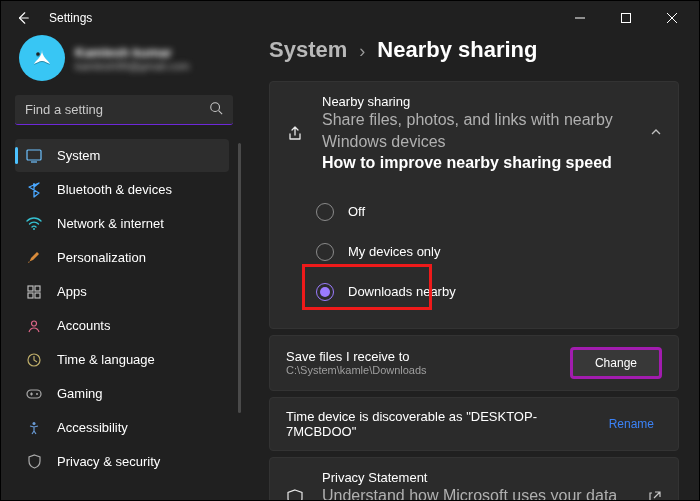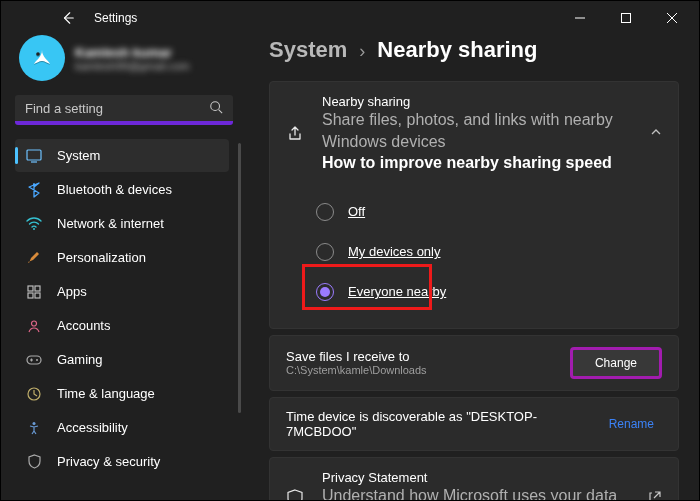--- a/index.html
+++ b/index.html
@@ -6,35 +6,35 @@
   body {
     width: 700px; height: 501px;
     background: #202020;
     color: #ffffff;
     font-family: "Segoe UI", Arial, sans-serif;
     font-size: 13px;
     overflow: hidden;
     border: 1px solid #000;
   }
   
-  .titlebar { display: flex; align-items: center; height: 34px; padding: 0 4px 0 10px; margin-left: 45px; }
+  .titlebar { display: flex; align-items: center; height: 34px; padding: 0 4px 0 10px; }
   .titlebar .back { width: 24px; height: 24px; display:flex; align-items:center; justify-content:center; cursor:pointer; }
   .titlebar .title { margin-left: 14px; font-size: 12px; color: #fff; }
   .titlebar .wbtns { margin-left: auto; display:flex; }
   .titlebar .wbtn { width: 46px; height: 30px; display:flex; align-items:center; justify-content:center; cursor:pointer; }
   
   .main { display:flex; height: 467px; }
   .sidebar { width: 246px; padding: 0 8px 10px 14px; position: relative; }
   .profile { display:flex; align-items:center; margin-bottom: 14px; padding-left: 4px; }
   .avatar { width: 46px; height: 46px; border-radius: 50%; background:#38c6f4; display:flex; align-items:center; justify-content:center; overflow:hidden; }
   .avatar svg { filter: drop-shadow(0 1px 0 rgba(0,0,0,.3)); }
   .profile-text { margin-left: 10px; }
   .profile-name { font-size: 13px; font-weight: 600; color:#fff; filter: blur(3px); }
   .profile-email { font-size: 11px; color:#bcbcbc; filter: blur(3px); }
-  .search { display:flex; align-items:center; background:#2d2d2d; border-bottom:4px solid #6d28d9; border-radius:3px; height:30px; padding:0 10px; margin:0 6px 14px 0; }
+  .search { display:flex; align-items:center; background:#2d2d2d; border-bottom:1px solid #6d28d9; border-radius:3px; height:30px; padding:0 10px; margin:0 6px 14px 0; }
   .search input { flex:1; background:transparent; border:none; outline:none; color:#fff; font-size:13px; }
   .search input::placeholder { color:#c8c8c8; }
   .search .sicon { color:#c8c8c8; }
   .nav { position:relative; }
   .nav::after { content:""; position:absolute; top:4px; right:-2px; width:3px; height:270px; background:#4a4a4a; border-radius:2px; }
   .nav-item { display:flex; align-items:center; height:33px; border-radius:4px; padding-left:10px; margin:1px 10px 1px 0; cursor:pointer; font-size:13px; color:#fff; }
   .nav-item.active { background:#2d2d2d; position:relative; }
   .nav-item.active::before { content:""; position:absolute; left:0; top:8px; bottom:8px; width:3px; background:#4cc2ff; border-radius:2px; }
   .nav-icon { width:18px; height:18px; margin-right:14px; display:flex; align-items:center; justify-content:center; }
   
@@ -58,21 +58,21 @@
   .radio.selected .radio-btn::after { content:""; position:absolute; inset:3px; border-radius:50%; background:#9b7bff; }
   .radio-label { font-size:13px; color:#fff; }
   .highlight { position:absolute; border:3px solid #ef1a1a; pointer-events:none; }
   .row-card { display:flex; align-items:center; padding:11px 16px; }
   .row-text { flex:1; }
   .row-title { font-size:13px; }
   .row-sub { font-size:11px; color:#9e9e9e; }
   .btn { background:#383838; border:3px solid #a21caf; border-radius:4px; color:#fff; font-size:12px; padding:6px 22px; cursor:pointer; }
   .txtbtn { color:#3b82f6; font-size:12px; cursor:pointer; padding:6px 8px; }
   .launch-icon { color:#c8c8c8; margin-left:10px; }
-  .radios-wrap { position:relative;text-decoration:underline; }
+  .radios-wrap { position:relative; }
 </style>
 </head>
 <body>
 
 <div class="titlebar">
   <div class="back">
     <svg width="14" height="14" viewBox="0 0 16 16">
         <path d="M10 2 4 8l6 6" stroke="#fff" stroke-width="1.3" fill="none" stroke-linecap="round" stroke-linejoin="round"></path>
         <path d="M4 8h10" stroke="#fff" stroke-width="1.3" stroke-linecap="round"></path>
       </svg>
@@ -173,36 +173,36 @@
         <span class="nav-icon">
             <svg width="14" height="14" viewBox="0 0 14 14">
               <circle cx="7" cy="4.5" r="2.5" fill="none" stroke="#d68" stroke-width="1.2"></circle>
               <path d="M2 13c1-3 3-4 5-4s4 1 5 4" fill="none" stroke="#d68" stroke-width="1.2"></path>
             </svg>
           </span>
         <span>Accounts</span>
       </div>
       <div class="nav-item">
         <span class="nav-icon">
+            <svg width="14" height="14" viewBox="0 0 14 14">
+              <circle cx="7" cy="7" r="6" fill="none" stroke="#bfae6a" stroke-width="1.2"></circle>
+              <path d="M7 3v4l3 2" stroke="#bfae6a" stroke-width="1.2" fill="none"></path>
+            </svg>
+          </span>
+        <span>Time &amp; language</span>
+      </div>
+      <div class="nav-item">
+        <span class="nav-icon">
             <svg width="16" height="12" viewBox="0 0 16 12">
               <rect x="1" y="2" width="14" height="8" rx="4" fill="none" stroke="#aaa" stroke-width="1.2"></rect>
               <circle cx="11" cy="6" r="1" fill="#aaa"></circle>
               <path d="M4 6h3M5.5 4.5v3" stroke="#aaa" stroke-width="1.2"></path>
             </svg>
           </span>
         <span>Gaming</span>
-      </div>
-      <div class="nav-item">
-        <span class="nav-icon">
-            <svg width="14" height="14" viewBox="0 0 14 14">
-              <circle cx="7" cy="7" r="6" fill="none" stroke="#bfae6a" stroke-width="1.2"></circle>
-              <path d="M7 3v4l3 2" stroke="#bfae6a" stroke-width="1.2" fill="none"></path>
-            </svg>
-          </span>
-        <span>Time &amp; language</span>
       </div>
       <div class="nav-item">
         <span class="nav-icon">
             <svg width="14" height="14" viewBox="0 0 14 14">
               <circle cx="7" cy="2.5" r="1.5" fill="#6a9bd6"></circle>
               <path d="M3 5l4 1 4-1M7 6v4m-2 3l2-3 2 3" stroke="#6a9bd6" stroke-width="1.2" fill="none"></path>
             </svg>
           </span>
         <span>Accessibility</span>
       </div>
@@ -247,21 +247,21 @@
           <div class="radio">
             <span class="radio-btn"></span>
             <span class="radio-label">Off</span>
           </div>
           <div class="radio">
             <span class="radio-btn"></span>
             <span class="radio-label">My devices only</span>
           </div>
           <div class="radio selected">
             <span class="radio-btn"></span>
-            <span class="radio-label">Everyone nearby</span>
+            <span class="radio-label">Downloads nearby</span>
           </div>
         </div>
         <div class="highlight" style="left:32px; top:78px; width:130px; height:46px;"></div>
       </div>
     </div>
 
     <div class="card row-card">
       <div class="row-text">
         <div class="row-title">Save files I receive to</div>
         <div class="row-sub">C:\System\kamle\Downloads</div>

